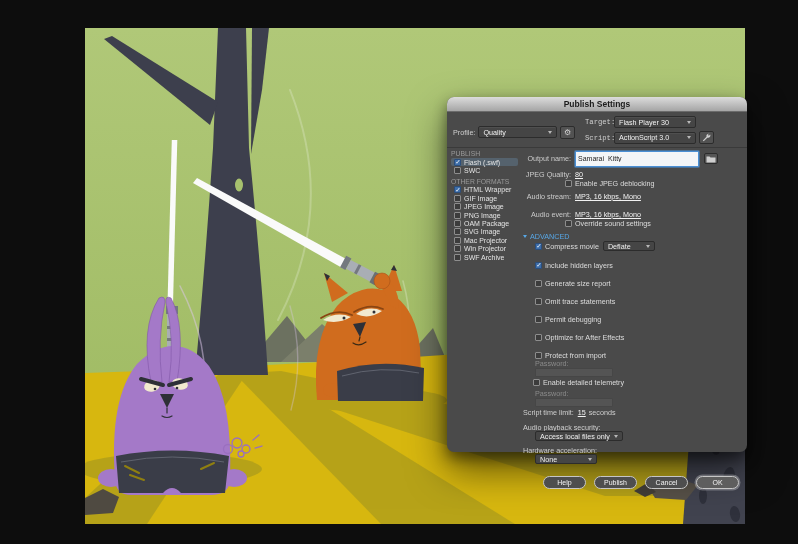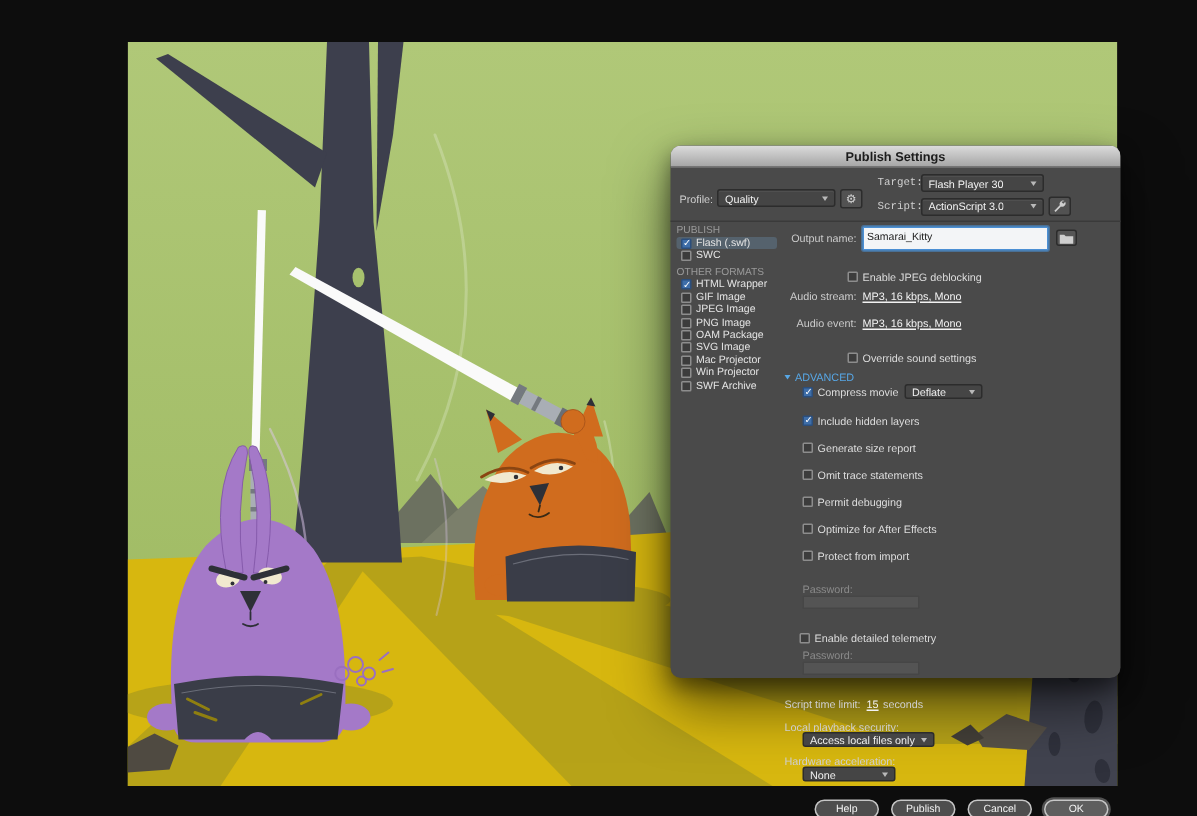--- a/index.html
+++ b/index.html
@@ -79,21 +79,21 @@
          display:inline-flex; align-items:center; gap:4px; padding:0 4px; color:#efefef; }
   .pwfield { width:78px; height:9px; background:#545454; border:1px solid #464646; border-radius:1px; }
 
   .btn { height:13px; width:43px; border:1px solid #c6c6c6; border-radius:7px; background:#4e4e4e;
          color:#f3f3f3; font-size:7px; line-height:11px; text-align:center;
          font-family:"Liberation Sans",sans-serif; }
   .btn-ok { background:#5e5e5e; box-shadow:0 0 0 1.5px rgba(255,255,255,.28); }
 
   
   .h8{height:8px;} .h7{height:7px;} .h9{height:9px;} .h10{height:10px;} .h13{height:13px;}
-  .mt1{margin-top:1px;} .mt2{margin-top:10px;} .mt3{margin-top:15px;} .mt4{margin-top:4px;}
+  .mt1{margin-top:1px;} .mt2{margin-top:10px;} .mt3{margin-top:1px;} .mt4{margin-top:4px;}
   .mt5{margin-top:5px;} .mt7{margin-top:7px;} .mt12{margin-top:12px;}
   .ml2{margin-left:2px;} .ml12{margin-left:12px;} .ml14{margin-left:14px;} .ml22{margin-left:22px;} .ml44{margin-left:44px;}
   .gap8{gap:8px;}
 </style>
 </head>
 <body>
 
 <div class="stage">
   <svg width="660" height="496" viewBox="0 0 660 496">
     <defs>
@@ -326,20 +326,24 @@
       <div class="prow out-row">
         <span class="plabel">Output name:</span>
         <input class="out-input" type="text" value="Samarai_Kitty" style="">
         <div class="folder-btn">
           <svg width="10" height="8" viewBox="0 0 10 8">
             <path d="M0.5 1.5 h3 l1 1 h5 v5 h-9 Z" fill="#cfcfcf"></path>
           </svg>
         </div>
       </div>
 
+      <div class="prow h8 mt5">
+        <span class="plabel">JPEG Quality:</span>
+        <span class="pval hot">80</span>
+      </div>
 
       <div class="prow h8 mt3 ml44">
         <span class="cb"></span>
         <span class="lbl" style="margin-left:3px">Enable JPEG deblocking</span>
       </div>
 
       <div class="prow h8 mt5">
         <span class="plabel">Audio stream:</span>
         <span class="hot">MP3, 16 kbps, Mono</span>
       </div>
@@ -410,21 +414,21 @@
         <span class="pwfield"></span>
       </div>
 
       <div class="prow h8 mt3 ml2">
         <span class="rlabel">Script time limit:</span>
         <span class="hot" style="margin-left:4px">15</span>
         <span class="rlabel" style="margin-left:3px">seconds</span>
       </div>
 
       <div class="prow h8 mt7 ml2">
-        <span class="rlabel">Local playback security:</span>
+        <span class="rlabel">Audio playback security:</span>
       </div>
       <div class="prow h10 ml14">
         <span class="dd2" style="width:88px">
           <span>Access local files only</span>
             <span class="chev"></span>
         </span>
       </div>
 
       <div class="prow h8 mt5 ml2">
         <span class="rlabel">Hardware acceleration:</span>

